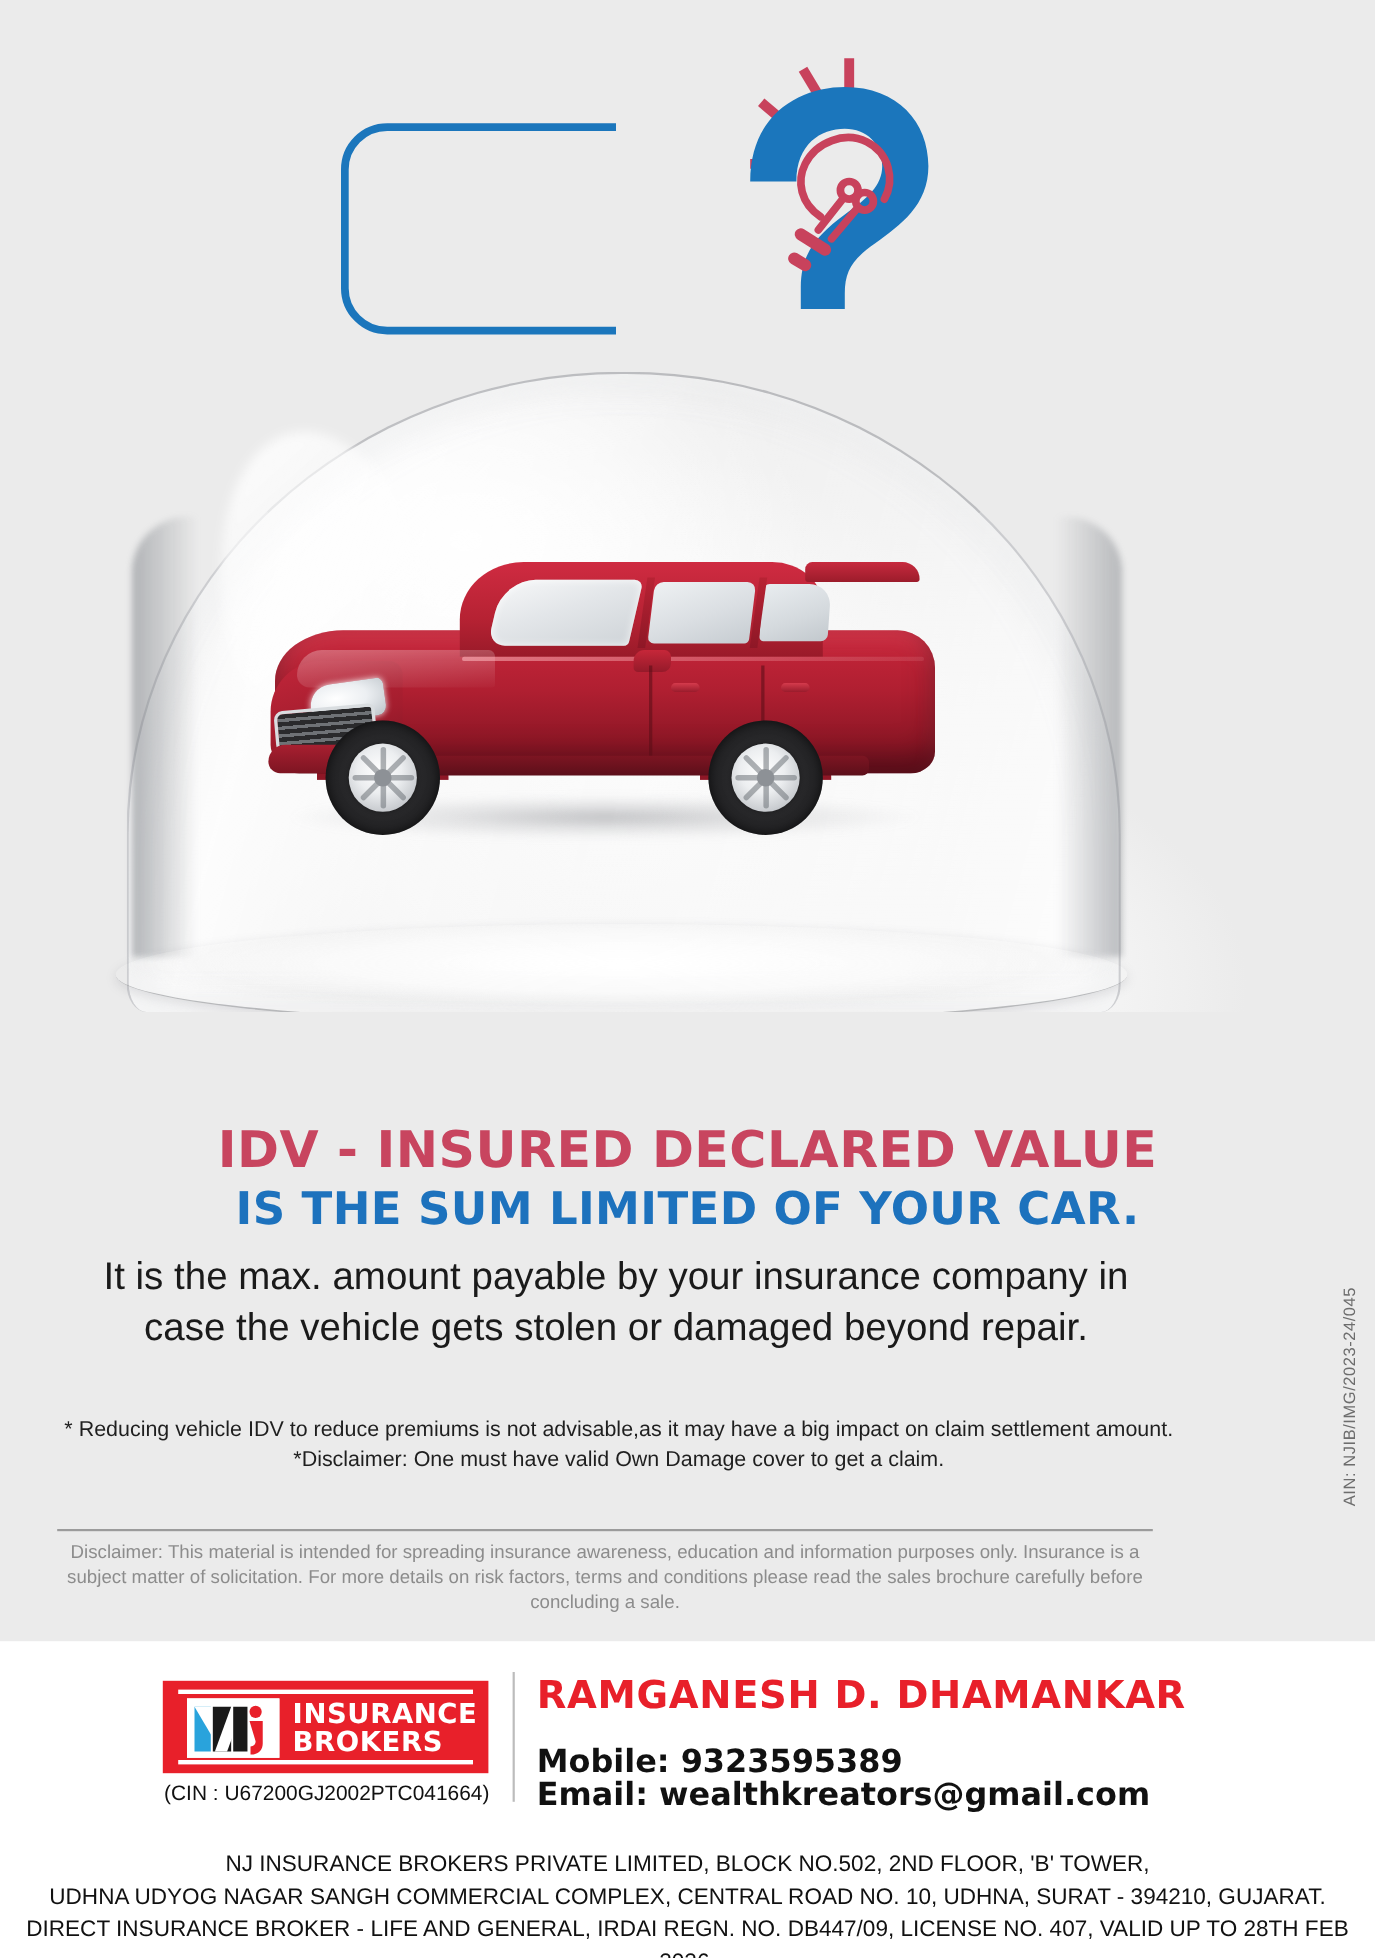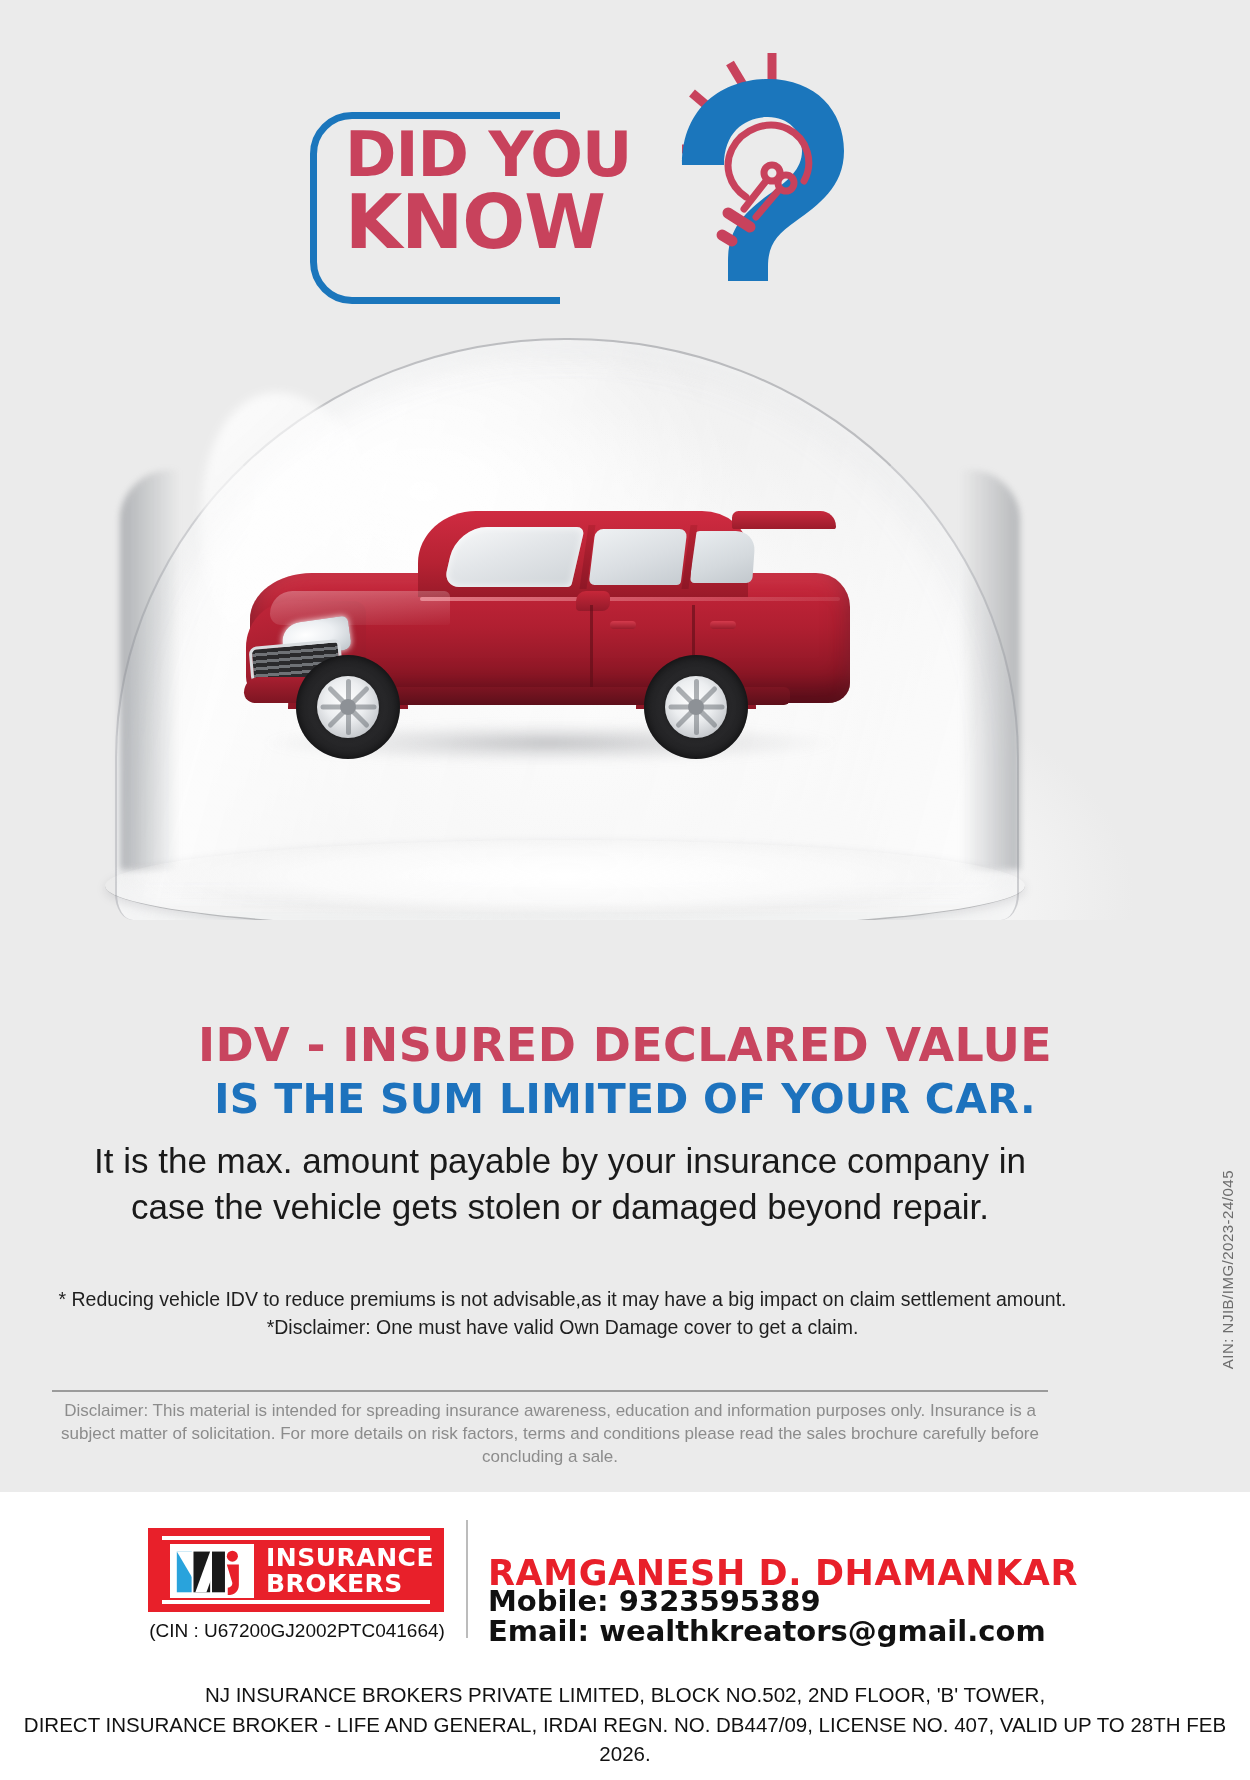--- a/index.html
+++ b/index.html
@@ -293,21 +293,20 @@
     position:absolute;left:142px;top:128px;width:310px;text-align:center;
     color:#111;font-size:19px;
   }
   .vdiv{
     position:absolute;left:466px;top:28px;width:2px;height:118px;background:#bcbcbc;
   }
   .agent-name{
     position:absolute;left:488px;top:30px;
     color:#e8202a;font-weight:bold;font-size:35px;letter-spacing:0.6px;
     font-family:"DejaVu Sans", sans-serif;
-    margin-top:31px;
   }
   .agent-mobile{
     position:absolute;left:488px;top:92px;
     color:#111;font-weight:bold;font-size:29px;
     font-family:"DejaVu Sans", sans-serif;
   }
   .agent-email{
     position:absolute;left:488px;top:122px;
     color:#111;font-weight:bold;font-size:29px;
     font-family:"DejaVu Sans", sans-serif;
@@ -316,24 +315,20 @@
     position:absolute;left:20px;top:188px;width:1210px;text-align:center;
     color:#111;font-size:20.5px;line-height:1.45;
   }
 </style>
 </head>
 <body>
 
 <div class="header">
   <div class="dyk-box"></div>
   <div class="dyk-box-mask"></div>
-  <div class="dyk-text">
-    <div class="dyk-l1">DID YOU</div>
-    <div class="dyk-l2">KNOW</div>
-  </div>
 
   <svg class="qmark" viewBox="0 0 230 280">
 
     <g stroke="#c8425c" stroke-width="9" stroke-linecap="butt">
       <line x1="152" y1="8" x2="152" y2="40"></line>
       <line x1="110" y1="18" x2="128" y2="48"></line>
       <line x1="72" y1="48" x2="98" y2="70"></line>
       <line x1="62" y1="104" x2="96" y2="104"></line>
     </g>
 
@@ -456,15 +451,16 @@
   <div class="cin">(CIN : U67200GJ2002PTC041664)</div>
 
   <div class="vdiv"></div>
 
   <div class="agent-name">RAMGANESH D. DHAMANKAR</div>
   <div class="agent-mobile">Mobile: 9323595389</div>
   <div class="agent-email">Email: wealthkreators@gmail.com</div>
 
   <div class="addr">
     <div>NJ INSURANCE BROKERS PRIVATE LIMITED, BLOCK NO.502, 2ND FLOOR, 'B' TOWER,</div>
+    <div>UDHNA UDYOG NAGAR SANGH COMMERCIAL COMPLEX, CENTRAL ROAD NO. 10, UDHNA, SURAT - 394210, GUJARAT.</div>
     <div>DIRECT INSURANCE BROKER - LIFE AND GENERAL, IRDAI REGN. NO. DB447/09, LICENSE NO. 407, VALID UP TO 28TH FEB 2026.</div>
   </div>
 </div>
 
 </body></html>

